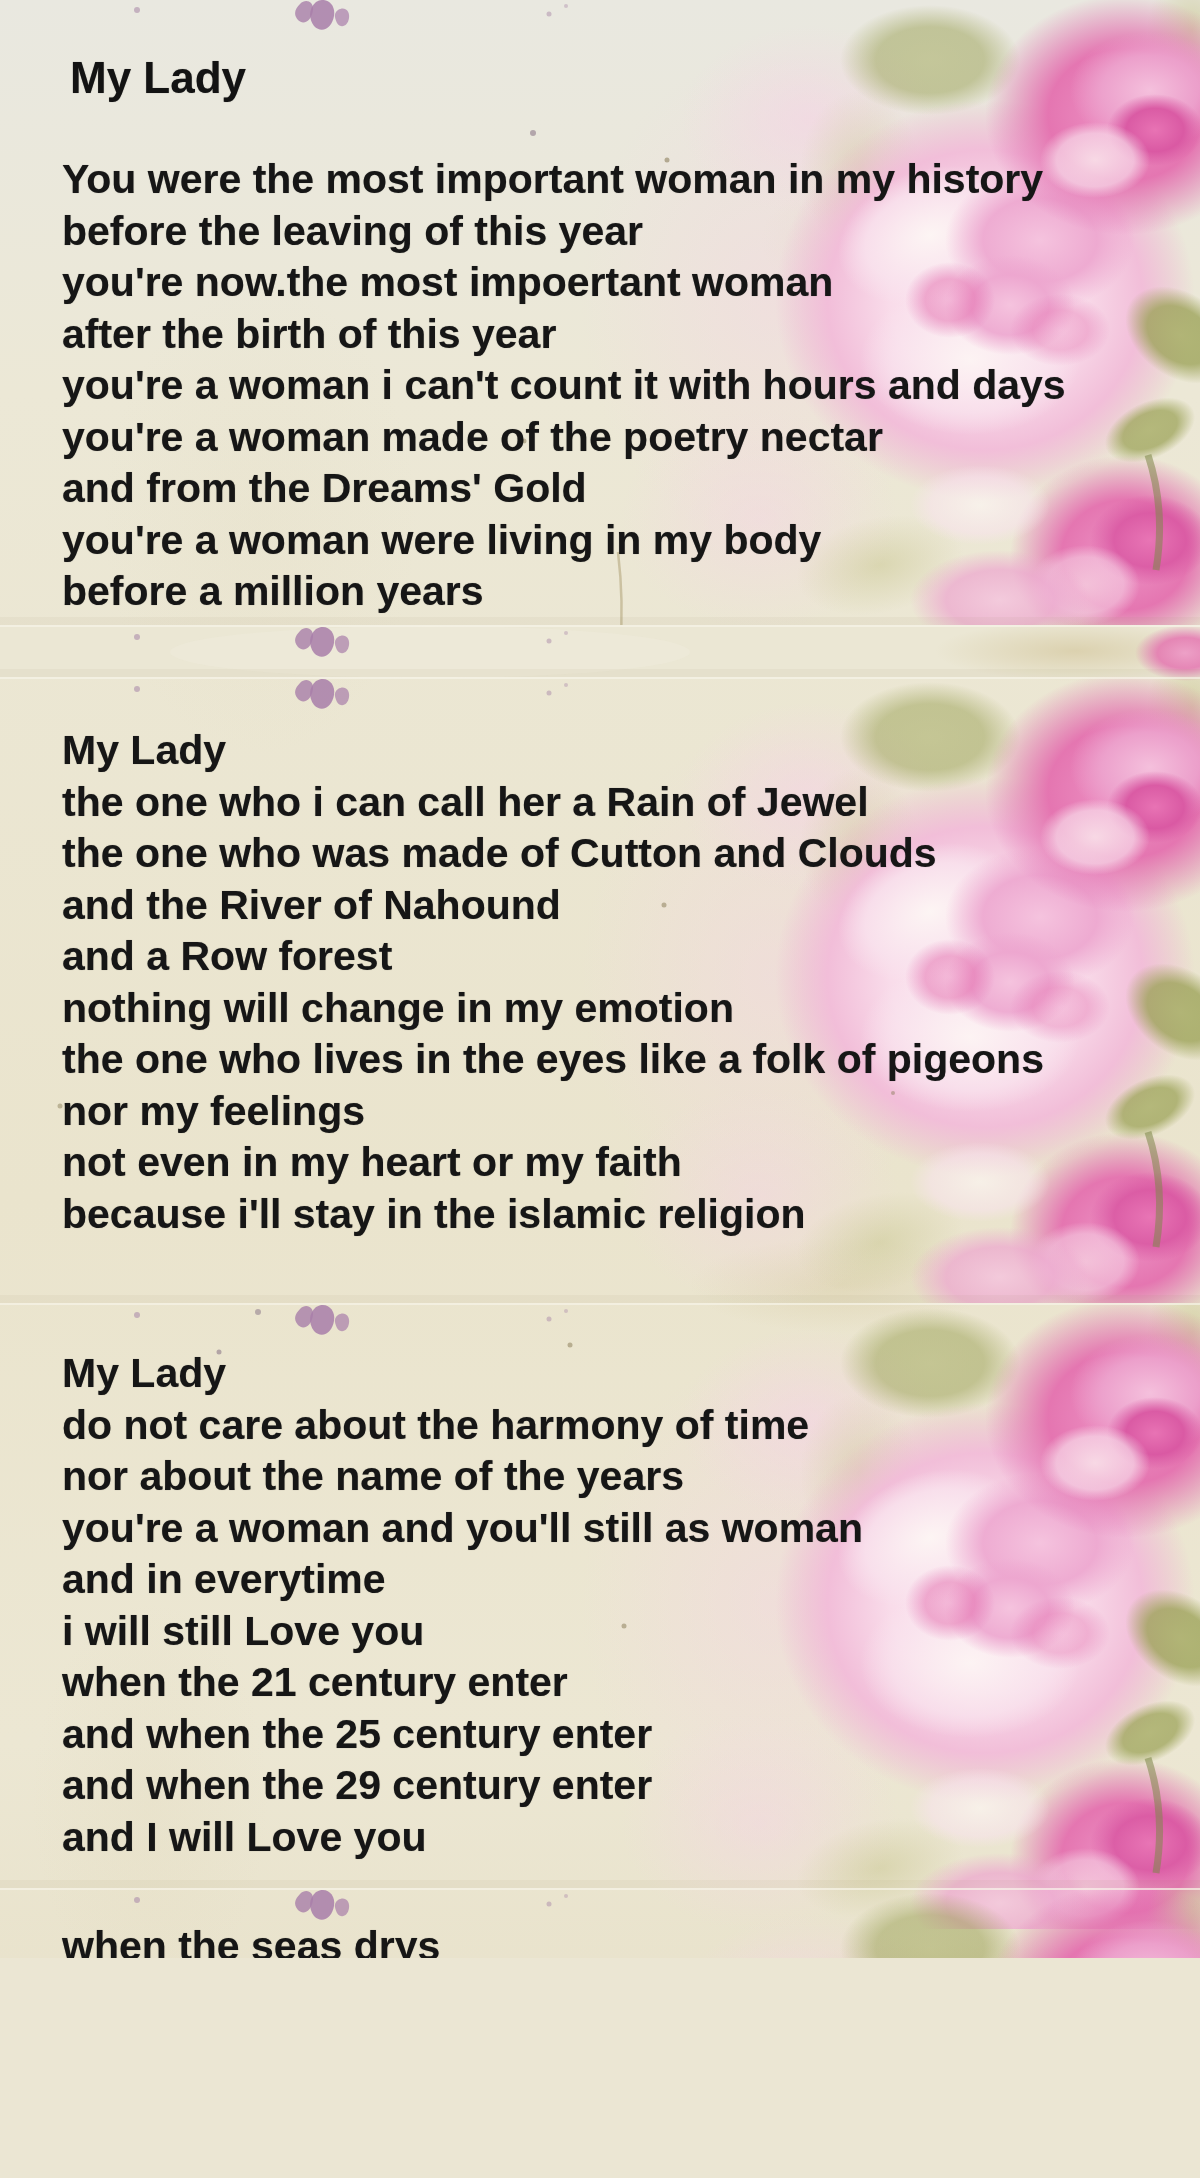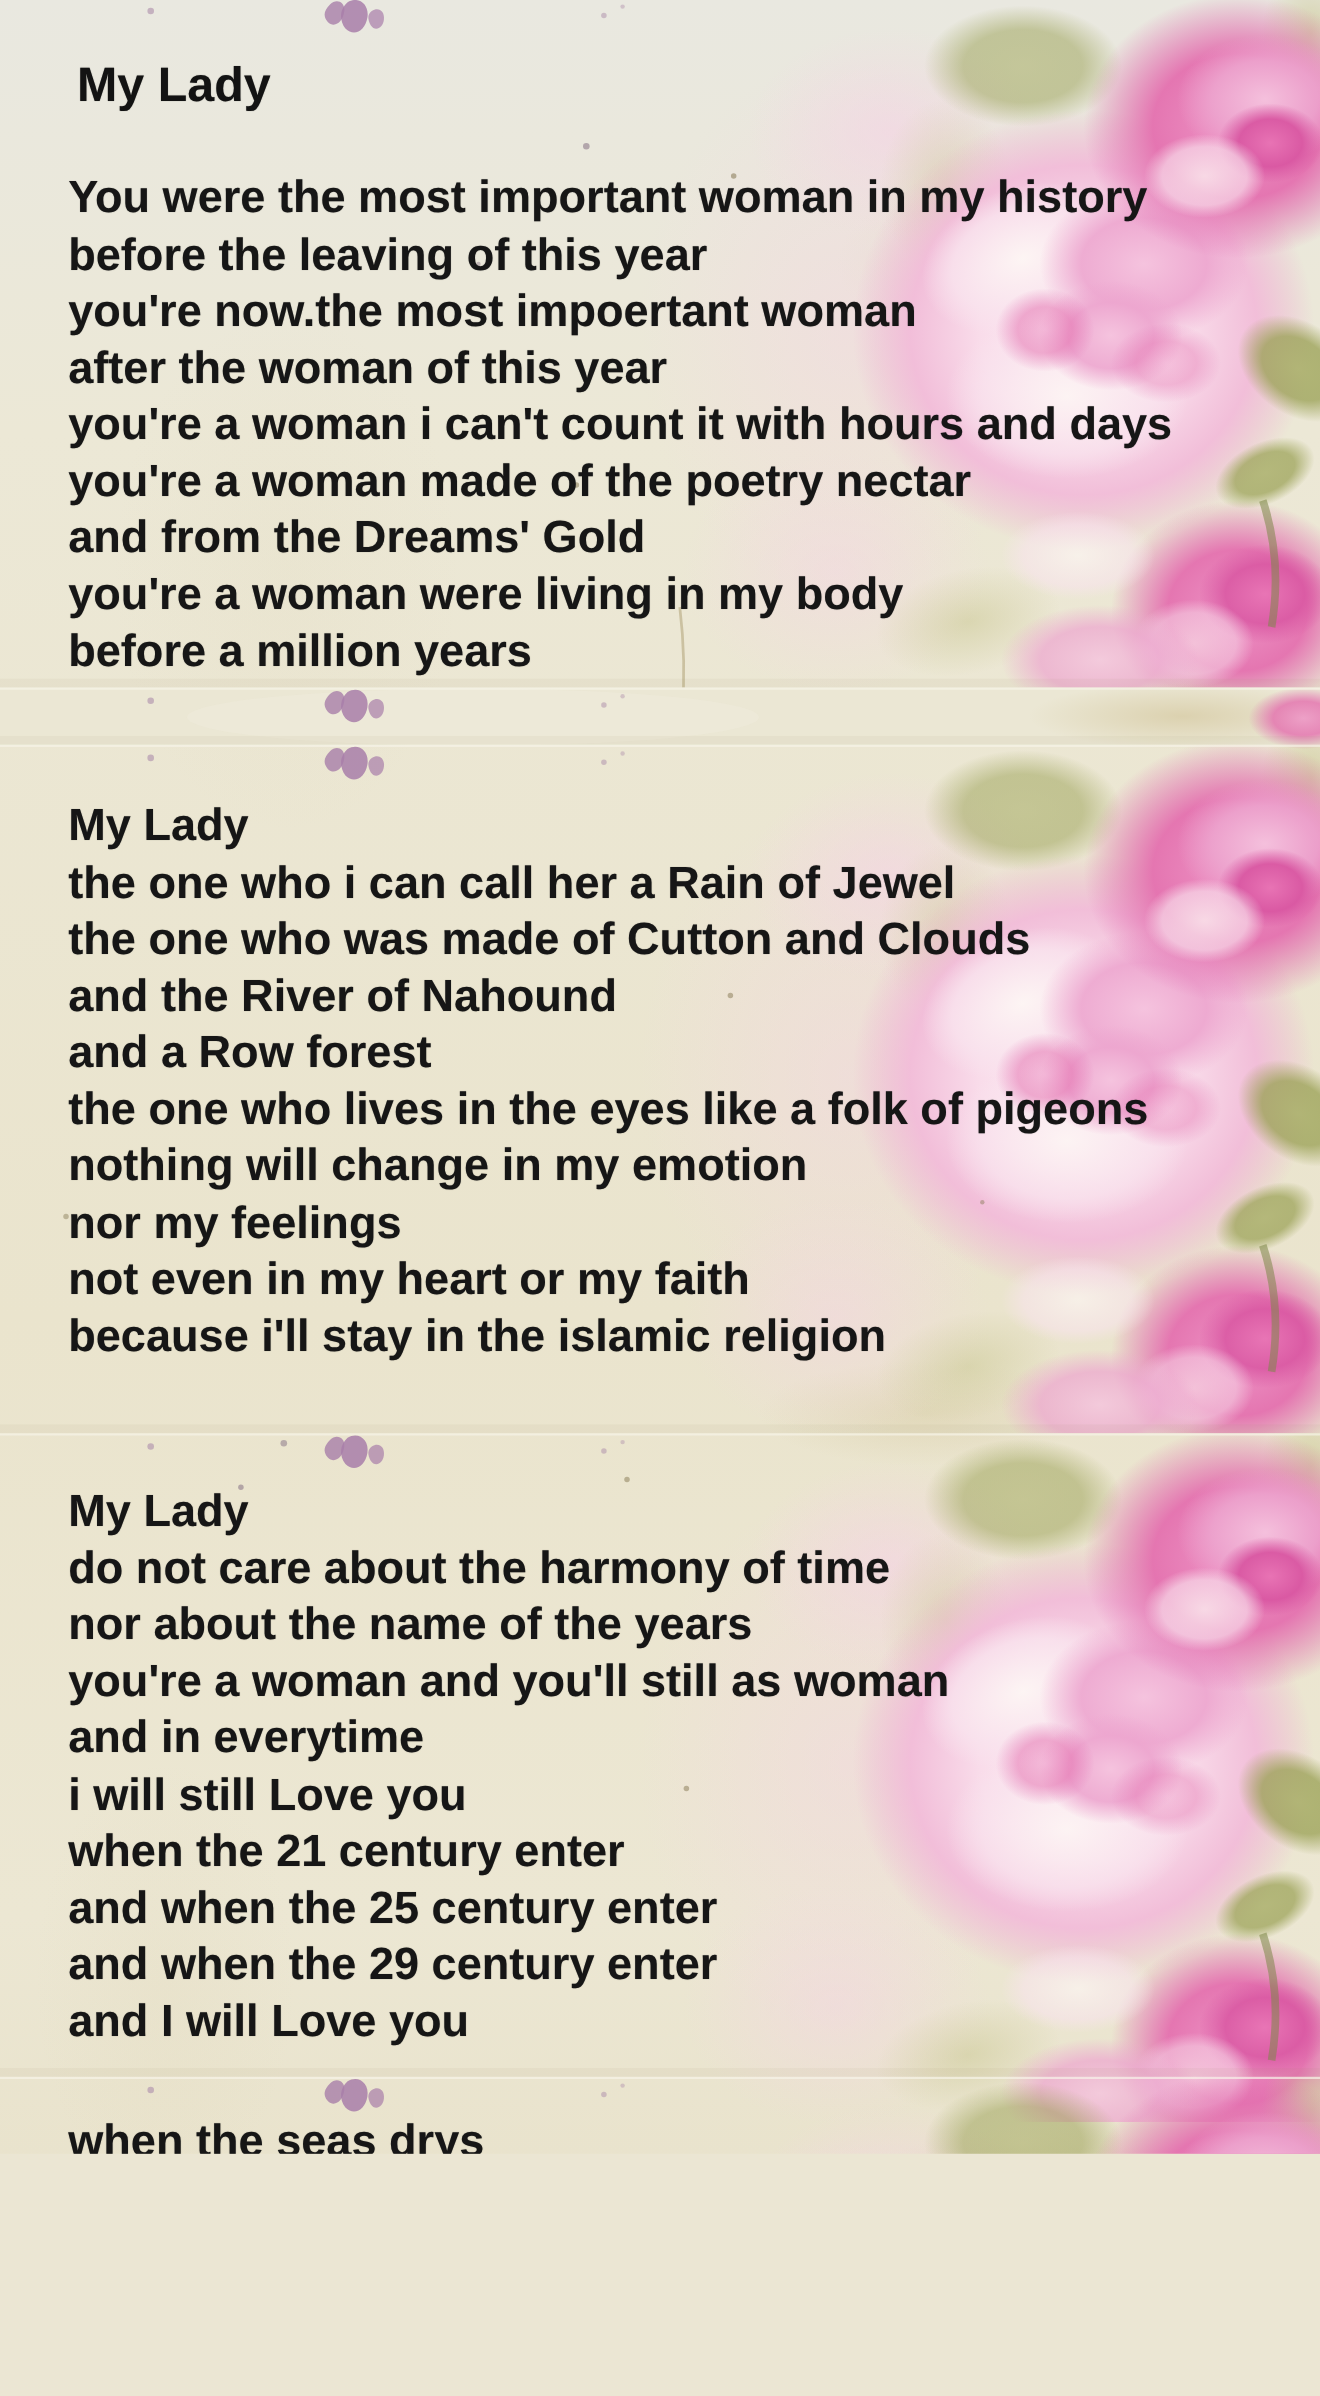--- a/index.html
+++ b/index.html
@@ -198,35 +198,35 @@
     </g>
   </svg>
 
   <div class="content">
     <h1 class="poem-title">My Lady</h1>
     <div id="poem-body">
         <div class="stanza stanza-1">
           <div class="line">You were the most important woman in my history</div>
           <div class="line">before the leaving of this year</div>
           <div class="line">you're now.the most impoertant woman</div>
-          <div class="line">after the woman of this year</div>
+          <div class="line">after the birth of this year</div>
           <div class="line">you're a woman i can't count it with hours and days</div>
           <div class="line">you're a woman made of the poetry nectar</div>
           <div class="line">and from the Dreams' Gold</div>
           <div class="line">you're a woman were living in my body</div>
           <div class="line">before a million years</div>
         </div>
         <div class="stanza stanza-2">
           <div class="line">My Lady</div>
           <div class="line">the one who i can call her a Rain of Jewel</div>
           <div class="line">the one who was made of Cutton and Clouds</div>
           <div class="line">and the River of Nahound</div>
           <div class="line">and a Row forest</div>
+          <div class="line">nothing will change in my emotion</div>
           <div class="line">the one who lives in the eyes like a folk of pigeons</div>
-          <div class="line">nothing will change in my emotion</div>
           <div class="line">nor my feelings</div>
           <div class="line">not even in my heart or my faith</div>
           <div class="line">because i'll stay in the islamic religion</div>
         </div>
         <div class="stanza stanza-3">
           <div class="line">My Lady</div>
           <div class="line">do not care about the harmony of time</div>
           <div class="line">nor about the name of the years</div>
           <div class="line">you're a woman and you'll still as woman</div>
           <div class="line">and in everytime</div>

